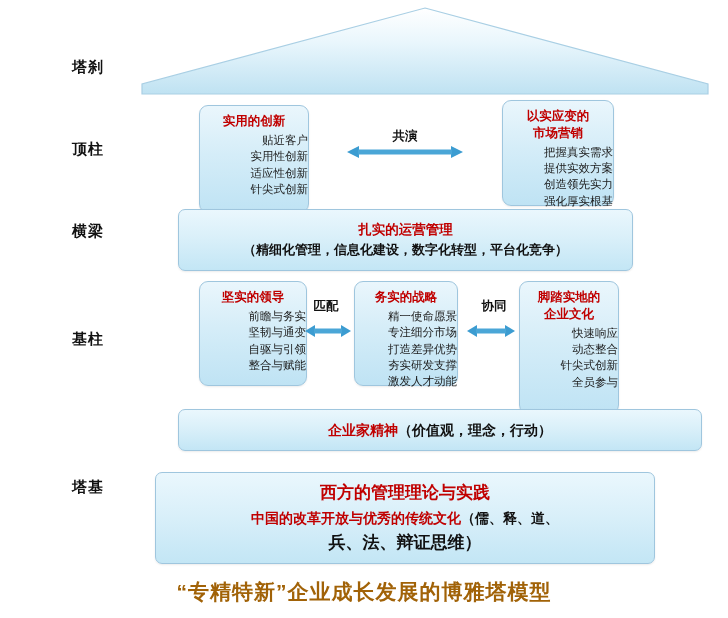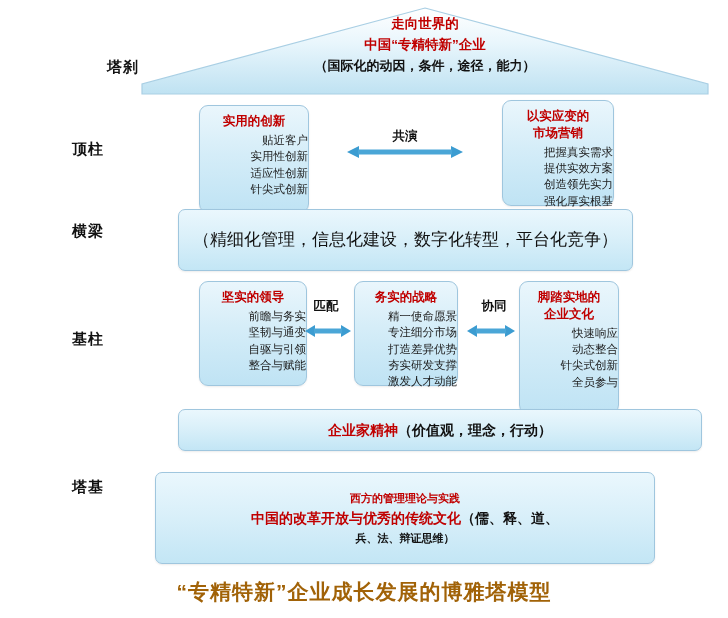--- a/index.html
+++ b/index.html
@@ -96,29 +96,29 @@
   }
   .bar .l1 {
     color: #c00000;
     font-weight: bold;
     font-size: 13.5px;
     line-height: 1.5;
     white-space: nowrap;
   }
   .bar .l2 {
     color: #111;
-    font-weight: normal;
+    font-weight: bold;
+    font-size: 13px;
+    line-height: 1.5;
+    white-space: nowrap;
+  }
+  .bar .red-big {
+    color: #c00000;
+    font-weight: bold;
     font-size: 17px;
-    line-height: 1.5;
-    white-space: nowrap;
-  }
-  .bar .red-big {
-    color: #c00000;
-    font-weight: bold;
-    font-size: 11px;
     line-height: 1.65;
     white-space: nowrap;
   }
   .bar .mix {
     font-size: 14px;
     font-weight: bold;
     line-height: 1.6;
     white-space: nowrap;
   }
   .bar .mix .red { color: #c00000; }
@@ -148,43 +148,38 @@
     color: #a16207;
     letter-spacing: 1px;
     white-space: nowrap;
   }
 </style>
 </head>
 <body>
 
 <div class="stage">
 
-  <div class="row-label" style="left:72px; top:58px;margin-left:35px;">塔刹</div>
+  <div class="row-label" style="left:72px; top:58px;">塔刹</div>
   <div class="row-label" style="left:72px; top:140px;">顶柱</div>
   <div class="row-label" style="left:72px; top:222px;">横梁</div>
   <div class="row-label" style="left:72px; top:330px;">基柱</div>
   <div class="row-label" style="left:72px; top:478px;">塔基</div>
 
   <div class="roof">
     <svg width="570" height="90" viewBox="0 0 570 90">
       <defs>
         <linearGradient id="roofGrad" x1="0" y1="0" x2="0" y2="1">
           <stop offset="0%" stop-color="#ffffff"></stop>
           <stop offset="40%" stop-color="#e9f6fc"></stop>
           <stop offset="100%" stop-color="#bfe2f2"></stop>
         </linearGradient>
       </defs>
       <path d="M285 2 L568 78 L568 88 L2 88 L2 78 Z" fill="url(#roofGrad)" stroke="#a9cfe4" stroke-width="1.2"></path>
     </svg>
   </div>
-  <div class="roof-text">
-    <div>走向世界的</div>
-    <div>中国“专精特新”企业</div>
-    <div class="sub">（国际化的动因，条件，途径，能力）</div>
-  </div>
 
   <div class="panel" style="left:199px; top:105px; width:110px; height:108px;">
     <div class="title">实用的创新</div>
     <div class="body">
       <div>贴近客户</div>
       <div>实用性创新</div>
       <div>适应性创新</div>
       <div>针尖式创新</div>
     </div>
   </div>
@@ -205,20 +200,21 @@
   <div class="arrow-label" style="left:355px; top:128px; width:100px;">共演</div>
   <div class="arrow-wrap" style="left:345px; top:142px;">
     <svg width="120" height="20" viewBox="0 0 120 20">
       <path d="M14 4 L2 10 L14 16 Z" fill="#3c9cd1"></path>
       <path d="M106 4 L118 10 L106 16 Z" fill="#3c9cd1"></path>
       <rect x="13" y="7.5" width="94" height="5" fill="#4aa6d7"></rect>
     </svg>
   </div>
 
   <div class="bar" style="left:178px; top:209px; width:455px; height:62px;">
+    <div class="l1">扎实的运营管理</div>
     <div class="l2">（精细化管理，信息化建设，数字化转型，平台化竞争）</div>
   </div>
 
   <div class="panel" style="left:199px; top:281px; width:108px; height:105px;">
     <div class="title">坚实的领导</div>
     <div class="body">
       <div>前瞻与务实</div>
       <div>坚韧与通变</div>
       <div>自驱与引领</div>
       <div>整合与赋能</div>

